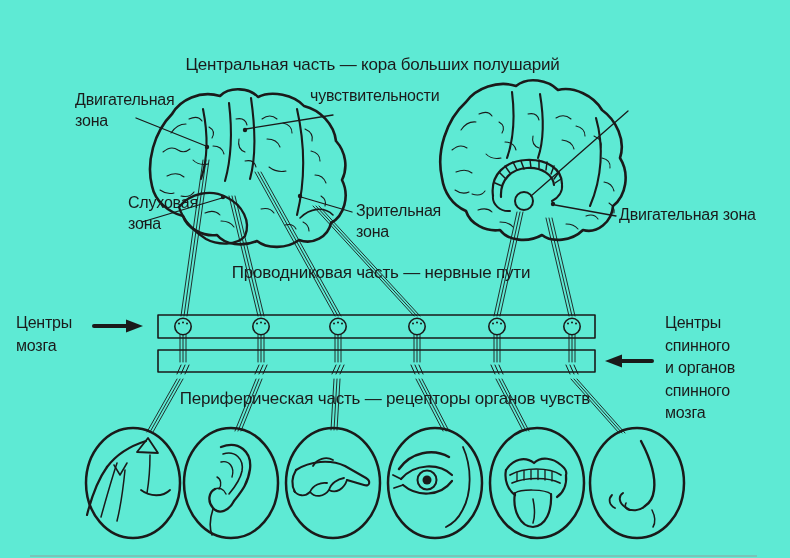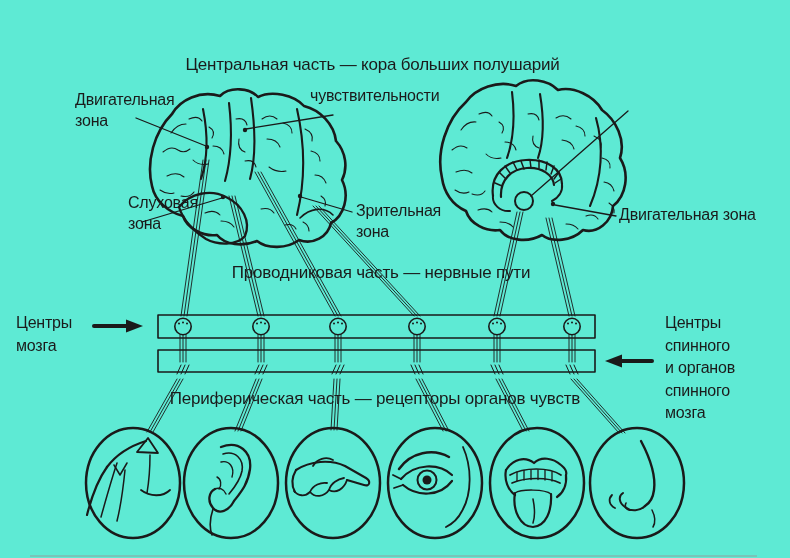--- a/index.html
+++ b/index.html
@@ -275,21 +275,21 @@
       <path stroke-width="2" d="M645,506 C640,511 631,512 625,507 C619,503 618,496 623,493"></path>
       <path stroke-width="1.6" d="M626,503 C624,507 627,511 631,510"></path>
       <path stroke-width="1.8" d="M612,495 C608,499 609,505 615,508"></path>
       <path stroke-width="1.5" d="M652,510 C655,516 656,522 653,527"></path>
     </g>
   </g>
 </svg>
 
 <div class="cap" style="top:55px;left:60px;width:625px;">Центральная часть — кора больших полушарий</div>
 <div class="cap" style="top:263px;left:160px;width:442px;">Проводниковая часть — нервные пути</div>
-<div class="cap" style="top:389px;left:135px;width:480px;">Периферическая часть — рецепторы органов чувств</div>
+<div class="cap" style="top:389px;left:145px;width:480px;">Периферическая часть — рецепторы органов чувств</div>
 
 <div class="lbl" style="left:75px;top:89px;">
   <span class="ln">Двигательная</span>
   <span class="ln">зона</span>
 </div>
 
 <div class="lbl" style="left:310px;top:85px;">
   <span class="ln">чувствительности</span>
 </div>
 

